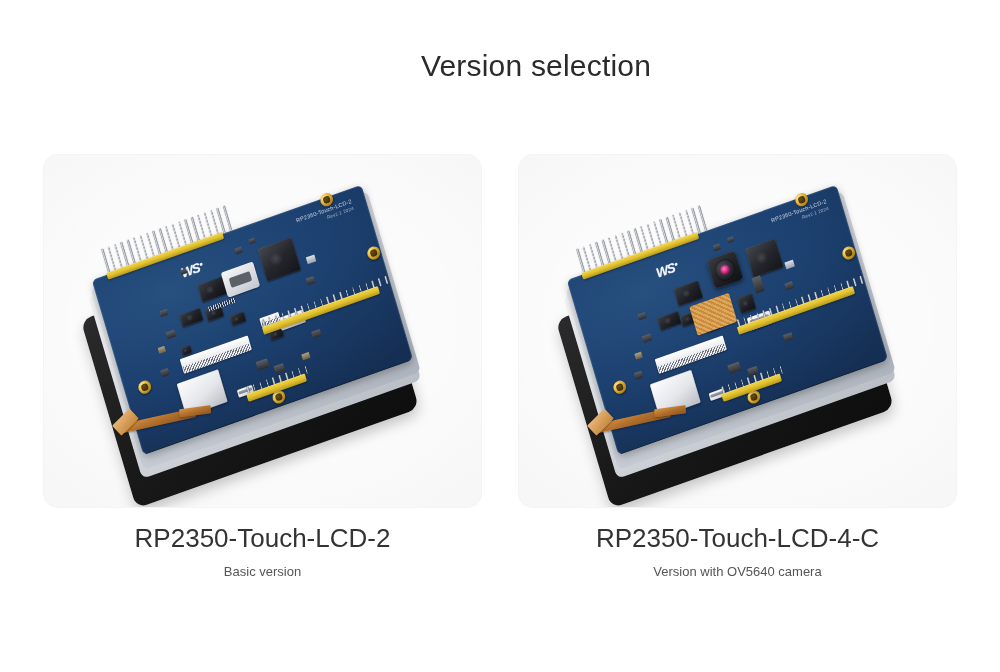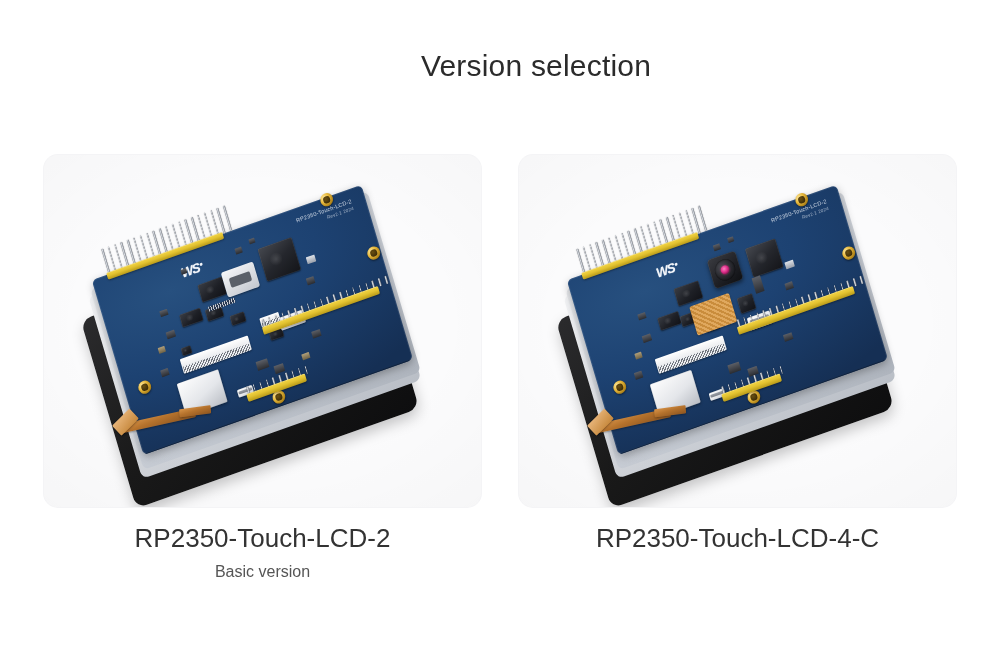--- a/index.html
+++ b/index.html
@@ -37,21 +37,21 @@
   .card-1 { left: 0; }
   .card-2 { left: 475px; }
   .cap-1 { left: 44px; }
   .cap-2 { left: 519px; }
   .cap-title {
     position: absolute; top: 521px; width: 437px; text-align: center;
     font-size: 26px; font-weight: 400; color: #333333; line-height: 34px;
   }
   .cap-sub {
     position: absolute; top: 561px; width: 437px; text-align: center;
-    font-size: 16px; font-weight: 400; color: #555555; line-height: 22px;
+    font-size: 13px; font-weight: 400; color: #555555; line-height: 22px;
   }
 
   
   .board-stage { position: absolute; inset: 0; }
   .tilt {
     position: absolute;
     left: 50%; top: 50%;
     width: 300px; height: 210px;
     transform: translate(-50%,-50%) rotate(-19.5deg) skewX(-3deg);
     transform-origin: center;
@@ -543,14 +543,15 @@
         </div>
       </div>
       <div class="photo-vignette"></div>
     </div>
   </div>
 
   <div class="cap-title cap-1" style="left:44px;">RP2350-Touch-LCD-2</div>
   <div class="cap-sub cap-1" style="left:44px;">Basic version</div>
 
   <div class="cap-title cap-2" style="left:519px;">RP2350-Touch-LCD-4-C</div>
+  <div class="cap-sub cap-2" style="left:519px;">Version with OV5640 camera</div>
 
 </div>
 
 </body></html>

